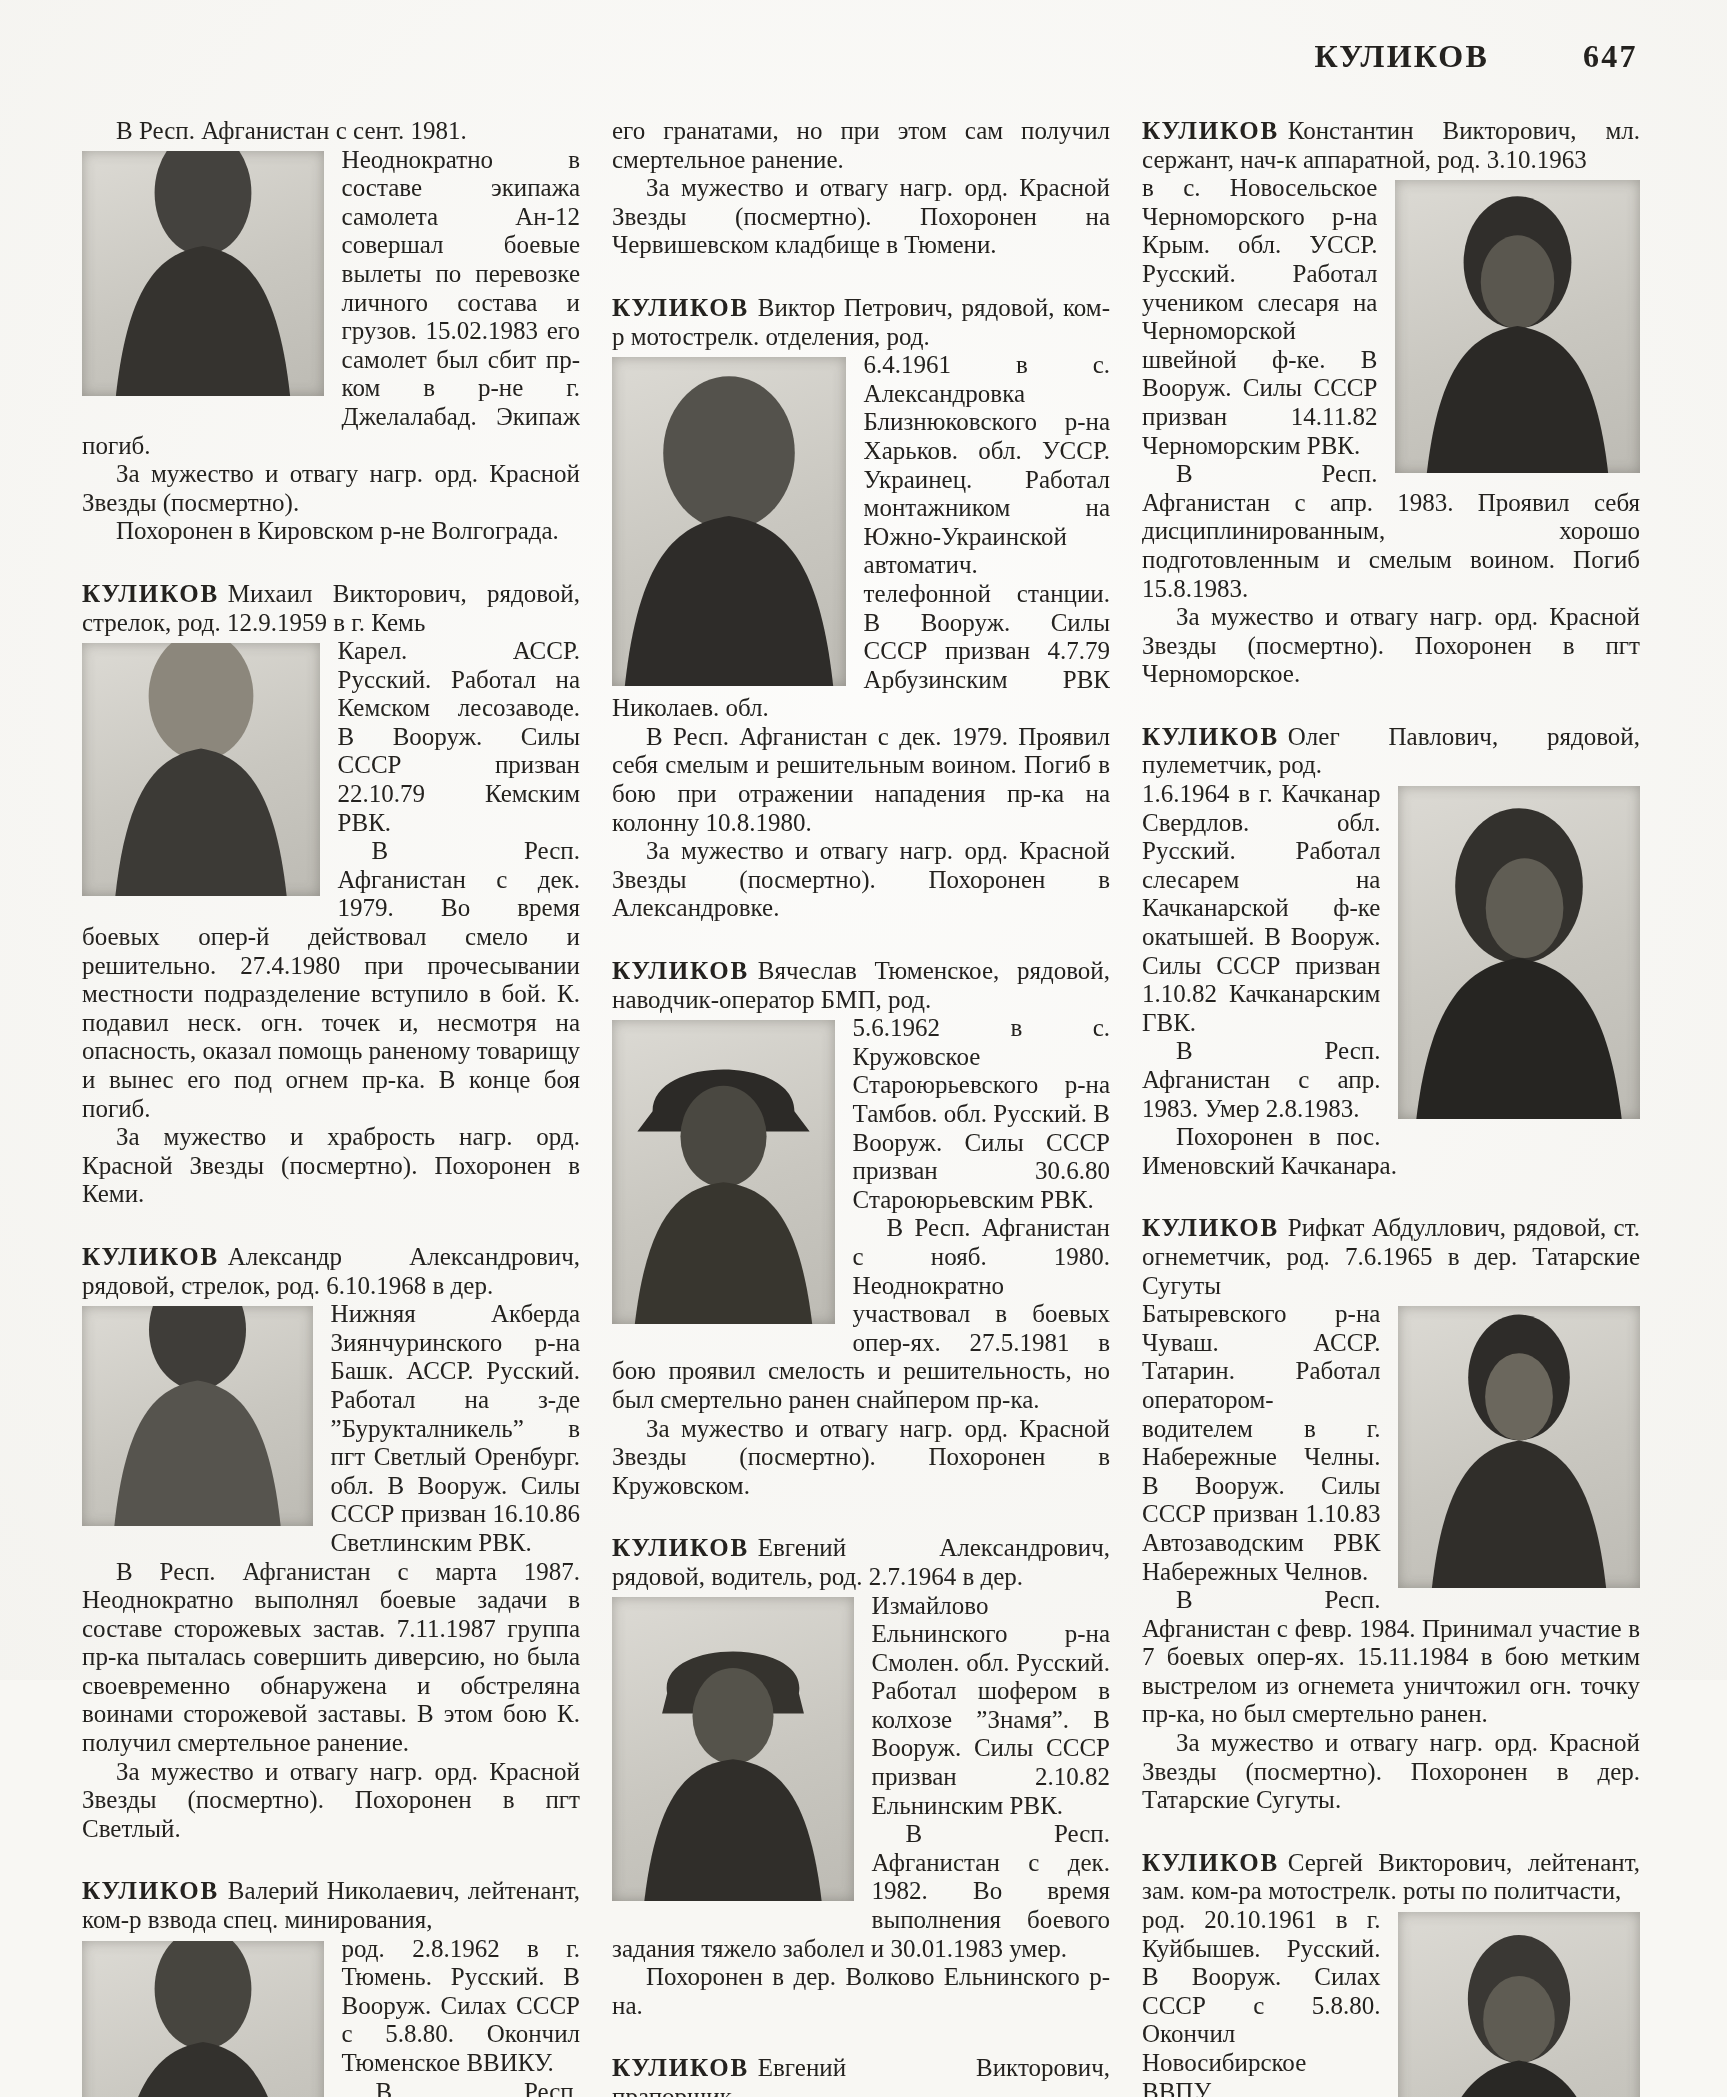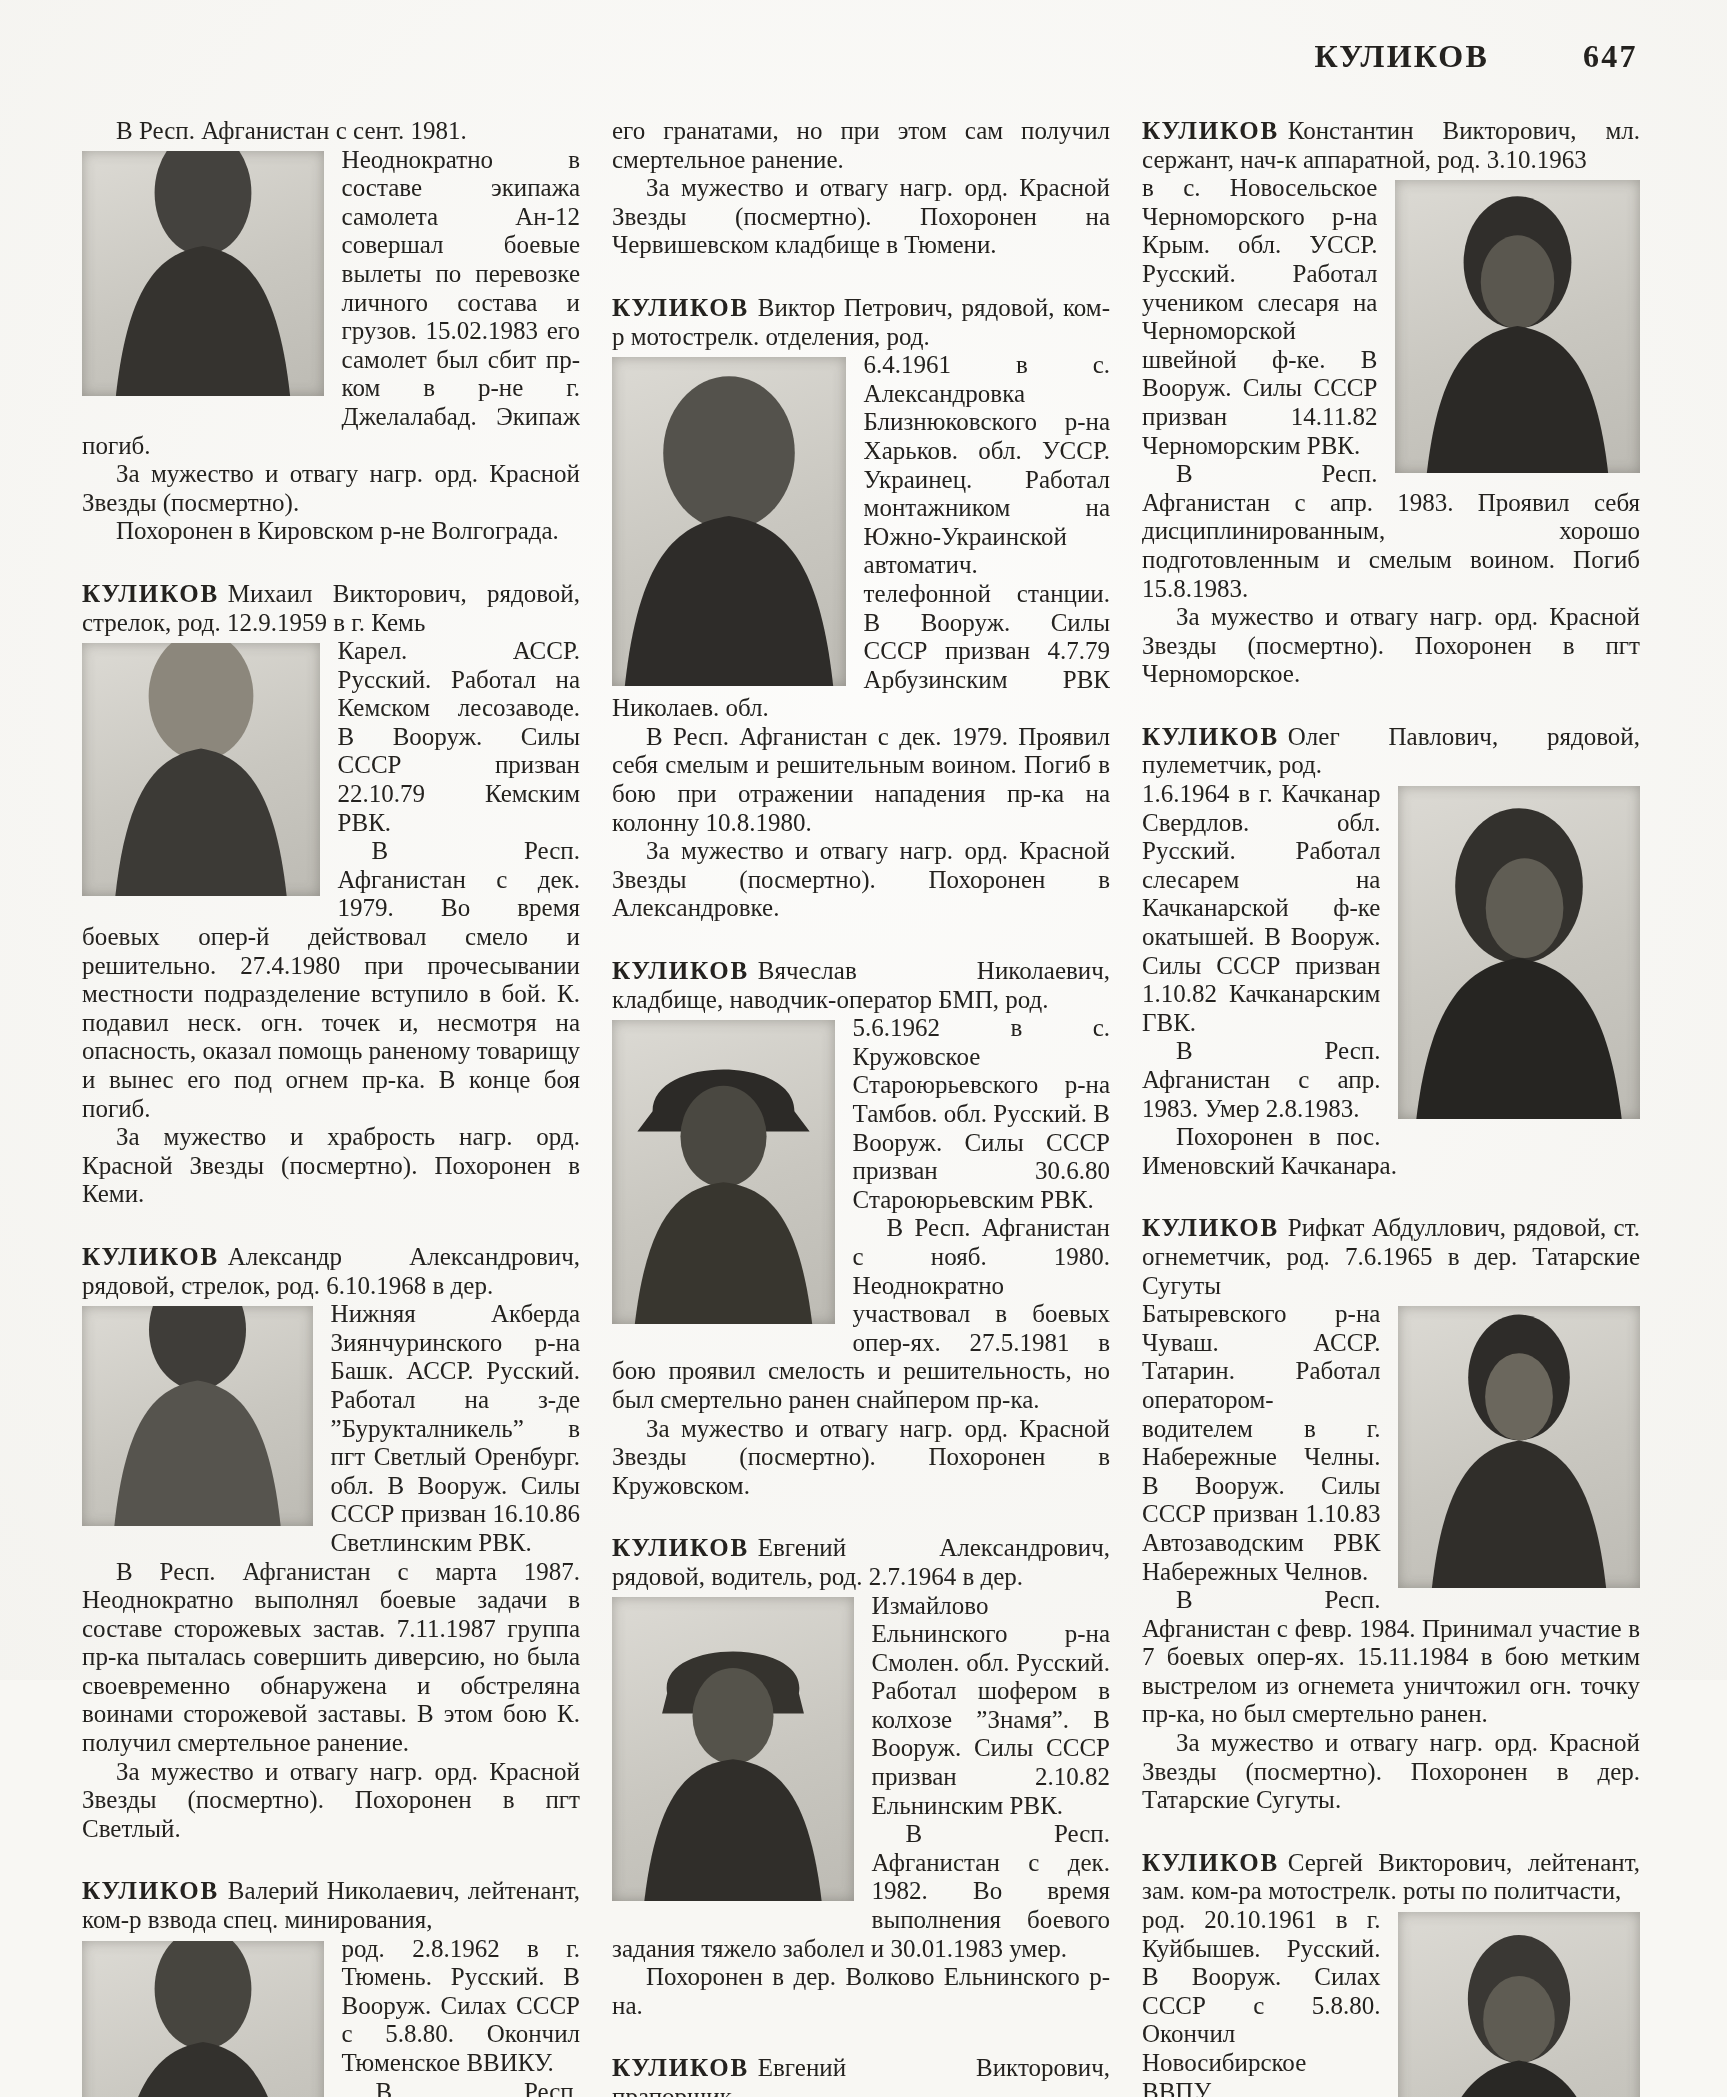--- a/index.html
+++ b/index.html
@@ -148,21 +148,21 @@
             <ellipse cx="50" cy="35" rx="24" ry="28" fill="#54524c"></ellipse>
             <path d="M50 58 C30 61 17 74 12 120 L88 120 C83 74 70 61 50 58 Z" fill="#2e2c29"></path>
           </svg>
         </div>
         <p class="para">6.4.1961 в с. Александровка Близнюковского р-на Харьков. обл. УССР. Украинец. Работал монтажником на Южно-Украинской автоматич. телефонной станции. В Вооруж. Силы СССР призван 4.7.79 Арбузинским РВК Николаев. обл.</p>
         <p class="para ind">В Респ. Афганистан с дек. 1979. Проявил себя смелым и решительным воином. Погиб в бою при отражении нападения пр-ка на колонну 10.8.1980.</p>
         <p class="para ind">За мужество и отвагу нагр. орд. Красной Звезды (посмертно). Похоронен в Александровке.</p>
       </article>
 
       <article class="entry">
-        <p class="para"><b class="surname">КУЛИКОВ</b><span>Вячеслав Николаевич, кладбище, наводчик-оператор БМП, род.</span></p>
+        <p class="para"><b class="surname">КУЛИКОВ</b><span>Вячеслав Тюменское, рядовой, наводчик-оператор БМП, род.</span></p>
         <div class="photo left" style="width:223px;height:304px">
           <svg viewBox="0 0 100 120" preserveAspectRatio="xMidYMax slice">
             <path d="M22 36 C22 14 78 14 78 36 L84 44 L16 44 Z" fill="#2c2a27"></path>
             <ellipse cx="50" cy="46" rx="17" ry="20" fill="#4a4841"></ellipse>
             <path d="M50 64 C32 66 20 78 15 120 L85 120 C80 78 68 66 50 64 Z" fill="#38362f"></path>
           </svg>
         </div>
         <p class="para">5.6.1962 в с. Кружовское Староюрьевского р-на Тамбов. обл. Русский. В Вооруж. Силы СССР призван 30.6.80 Староюрьевским РВК.</p>
         <p class="para ind">В Респ. Афганистан с нояб. 1980. Неоднократно участвовал в боевых опер-ях. 27.5.1981 в бою проявил смелость и решительность, но был смертельно ранен снайпером пр-ка.</p>
         <p class="para ind">За мужество и отвагу нагр. орд. Красной Звезды (посмертно). Похоронен в Кружовском.</p>

